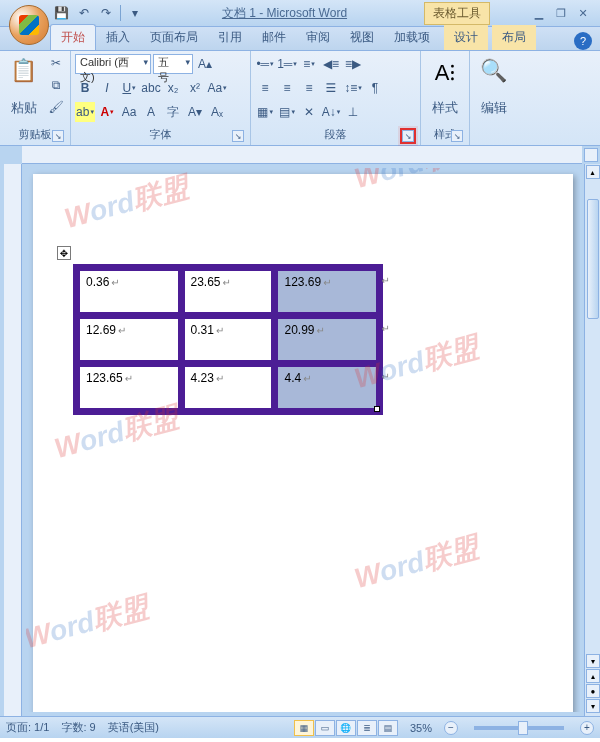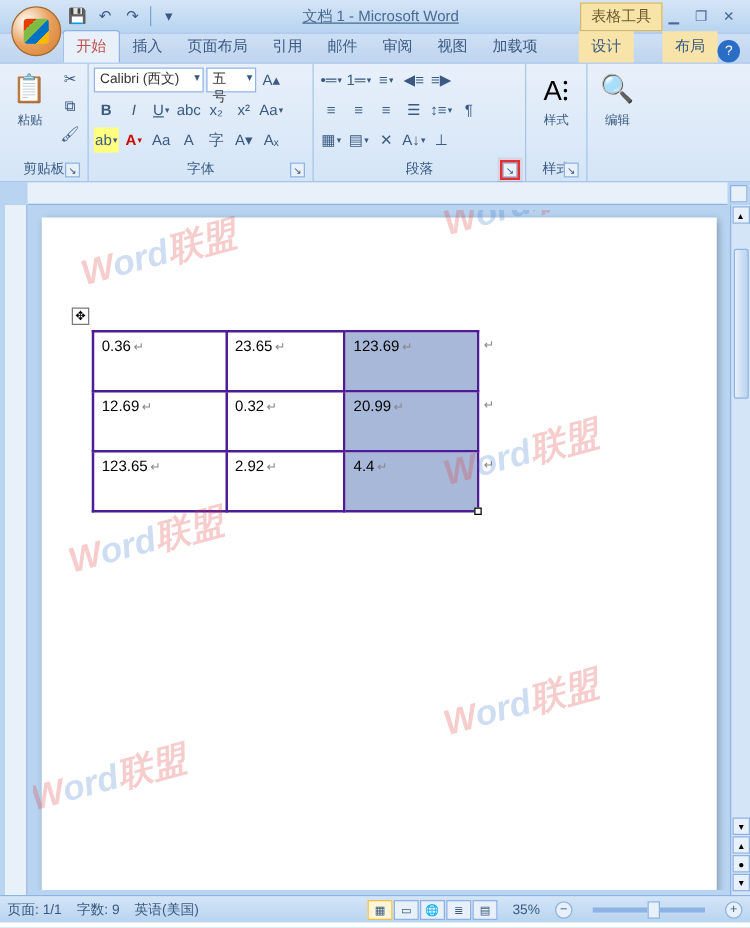--- a/index.html
+++ b/index.html
@@ -6,62 +6,62 @@
     body { width: 600px; height: 742px; font-family: "Microsoft YaHei", Tahoma, sans-serif; font-size: 12px; background: #fff; overflow: hidden; }
     
     
     .title-bar { height: 27px; background: linear-gradient(#d4e5f7, #b8d4f0); display: flex; align-items: center; border-bottom: 1px solid #8db2e3; }
     .office-btn { width: 40px; height: 40px; border-radius: 50%; background: radial-gradient(circle at 30% 30%, #fff, #e8a05c, #d47b30); border: 1px solid #a66a2e; margin: 2px 4px; position: absolute; top: 3px; left: 5px; z-index: 10; display: flex; align-items: center; justify-content: center; }
     .office-btn::after { content: ""; width: 20px; height: 20px; background: linear-gradient(135deg, #eb3c00 25%, #80bb44 25%, #80bb44 50%, #0072c6 50%, #0072c6 75%, #fcb900 75%); border-radius: 3px; }
     .qat { margin-left: 52px; display: flex; gap: 2px; align-items: center; }
     .qat-btn { width: 20px; height: 20px; display: flex; align-items: center; justify-content: center; color: #3b5a82; cursor: pointer; }
     .qat-sep { width: 1px; height: 16px; background: #7ba4d3; margin: 0 2px; }
     .title-text { flex: 1; text-align: center; color: #4a6a92; font-size: 12px; text-decoration: underline; }
-    .context-tab { background: #f8e4a8; border: 1px solid #d4b968; padding: 2px 8px; color: #6a5a2e; }
+    .context-tab { background: #f8e4a8; border: 1px solid #d4b968; padding: 2px 8px; color: #6a5a2e; margin-right: 40px; }
     .window-controls { display: flex; gap: 4px; padding-right: 8px; }
     .window-controls span { width: 18px; height: 16px; display: flex; align-items: center; justify-content: center; color: #4a6a92; cursor: pointer; font-size: 11px; }
     
     
     .ribbon-tabs { height: 24px; background: linear-gradient(#cfe0f5, #bdd5ee); display: flex; align-items: flex-end; padding-left: 50px; border-bottom: 1px solid #8db2e3; }
     .tab { padding: 4px 10px; color: #3b5a82; cursor: pointer; font-size: 12px; }
     .tab.active { background: #e8f0fa; border: 1px solid #8db2e3; border-bottom: none; border-radius: 3px 3px 0 0; color: #c0504d; }
-    .tab.context { background: #f8e4a8; margin-left: 23px; }
+    .tab.context { background: #f8e4a8; margin-left: 4px; }
     .help-btn { margin-left: auto; margin-right: 8px; width: 18px; height: 18px; border-radius: 50%; background: #2a6dc4; color: #fff; display: flex; align-items: center; justify-content: center; font-size: 11px; cursor: pointer; }
     
     
     .ribbon { height: 95px; background: linear-gradient(#e8f0fa, #d4e5f7); border-bottom: 1px solid #8db2e3; display: flex; }
     .group { border-right: 1px solid #a8c5e6; display: flex; flex-direction: column; padding: 2px 4px; }
     .group-body { flex: 1; display: flex; align-items: flex-start; gap: 2px; }
     .group-label { height: 16px; text-align: center; color: #3b5a82; font-size: 11px; position: relative; }
     .dialog-launcher { position: absolute; right: 2px; bottom: 1px; width: 12px; height: 12px; border: 1px solid #8db2e3; background: #e8f0fa; cursor: pointer; font-size: 8px; display: flex; align-items: center; justify-content: center; }
     .dialog-launcher.highlighted { outline: 2px solid #e03030; outline-offset: 0; box-shadow: 0 0 0 4px rgba(224,48,48,0.1); }
     
     .big-btn { width: 40px; display: flex; flex-direction: column; align-items: center; padding: 2px; cursor: pointer; }
     .big-btn .icon { width: 32px; height: 32px; display: flex; align-items: center; justify-content: center; font-size: 22px; }
-    .big-btn .lbl { font-size: 10px; color: #3b5a82; margin-top: 2px; }
+    .big-btn .lbl { font-size: 13px; color: #3b5a82; margin-top: 12px; }
     
     .control-rows { display: flex; flex-direction: column; gap: 2px; }
     .control-row { display: flex; gap: 2px; align-items: center; height: 22px; }
     .combo { height: 20px; border: 1px solid #8db2e3; background: #fff; font-size: 11px; padding: 0 14px 0 4px; position: relative; color: #333; }
     .combo::after { content: "▾"; position: absolute; right: 2px; top: 2px; font-size: 9px; color: #3b5a82; }
     .small-btn { width: 20px; height: 20px; display: flex; align-items: center; justify-content: center; color: #3b5a82; cursor: pointer; border: 1px solid transparent; font-size: 12px; }
     .small-btn.dd::after { content: "▾"; font-size: 7px; margin-left: 1px; }
     
     
     .doc-area { position: relative; height: 570px; background: #b8d4f0; display: flex; }
     .ruler-h { height: 18px; background: #e8f0fa; border-bottom: 1px solid #8db2e3; position: absolute; top: 0; left: 22px; right: 18px; }
     .ruler-v { width: 18px; background: #e8f0fa; border-right: 1px solid #8db2e3; position: absolute; top: 18px; left: 4px; bottom: 0; }
     .ruler-toggle { width: 14px; height: 14px; background: #e8f0fa; border: 1px solid #8db2e3; position: absolute; top: 2px; right: 2px; cursor: pointer; }
     
     .page-container { position: absolute; top: 22px; left: 26px; right: 20px; bottom: 4px; overflow: auto; background: #b8d4f0; }
     .page { width: 540px; min-height: 700px; background: #fff; box-shadow: 2px 2px 6px rgba(0,0,0,0.3); margin: 6px auto; padding: 90px 40px; position: relative; }
     
     .table-anchor { position: absolute; top: 72px; left: 24px; width: 14px; height: 14px; border: 1px solid #7a7a7a; background: #fff; display: flex; align-items: center; justify-content: center; font-size: 10px; cursor: move; }
     .doc-table { border-collapse: collapse; width: 310px; }
-    .doc-table td { border: 2px solid #4c1d95; height: 48px; vertical-align: top; padding: 4px 6px; font-size: 12px; position: relative; }
+    .doc-table td { border: 7px solid #4c1d95; height: 48px; vertical-align: top; padding: 4px 6px; font-size: 12px; position: relative; }
     .doc-table td.sel { background: #a8b8d8; }
     .cell-mark::after { content: "↵"; font-size: 10px; color: #888; margin-left: 2px; }
     .row-mark { position: absolute; right: -14px; top: 4px; font-size: 10px; color: #888; }
     .resize-handle { width: 6px; height: 6px; border: 1px solid #000; background: #fff; position: absolute; right: -4px; bottom: -4px; }
     
     .vscroll { width: 16px; background: #d4e5f7; position: absolute; top: 18px; right: 0; bottom: 0; border-left: 1px solid #8db2e3; }
     .vscroll .thumb { width: 12px; height: 120px; background: linear-gradient(90deg, #e8f0fa, #b8d4f0); border: 1px solid #8db2e3; border-radius: 2px; margin: 20px auto; }
     .scroll-btn { width: 14px; height: 14px; margin: 1px auto; background: #e8f0fa; border: 1px solid #8db2e3; display: flex; align-items: center; justify-content: center; font-size: 8px; cursor: pointer; }
     .browse-btns { position: absolute; bottom: 2px; left: 1px; }
     
@@ -131,21 +131,21 @@
     <div class="group-label">
       <span>剪贴板</span>
       <div class="dialog-launcher">↘</div>
     </div>
   </div>
 
   <div class="group" style="width:180px">
     <div class="group-body">
       <div class="control-rows">
         <div class="control-row">
-          <div class="combo" style="width:88px">Calibri (西文)</div>
+          <div class="combo" style="width:76px">Calibri (西文)</div>
           <div class="combo" style="width:40px">五号</div>
           <div class="small-btn">A▴</div>
         </div>
         <div class="control-row">
           <div class="small-btn">
               <b>B</b>
             </div>
           <div class="small-btn">
               <i>I</i>
             </div>
@@ -243,26 +243,26 @@
       <div class="table-anchor">✥</div>
       <table class="doc-table">
         <tbody>
             <tr>
           <td><span class="cell-mark">0.36</span></td>
           <td><span class="cell-mark">23.65</span></td>
           <td class="sel"><span class="cell-mark">123.69</span><span class="row-mark">↵</span></td>
         </tr>
         <tr>
           <td><span class="cell-mark">12.69</span></td>
-          <td><span class="cell-mark">0.32</span></td>
+          <td><span class="cell-mark">0.31</span></td>
           <td class="sel"><span class="cell-mark">20.99</span><span class="row-mark">↵</span></td>
         </tr>
         <tr>
           <td><span class="cell-mark">123.65</span></td>
-          <td><span class="cell-mark">2.92</span></td>
+          <td><span class="cell-mark">4.23</span></td>
           <td class="sel" style="position:relative"><span class="cell-mark">4.4</span><span class="row-mark">↵</span><div class="resize-handle"></div></td>
         </tr>
       </tbody>
         </table>
 
       <div class="watermark" style="top:10px;left:30px"><span class="red">W</span><span>ord</span><span class="red">联盟</span></div>
       <div class="watermark" style="top:-30px;left:320px"><span class="red">W</span><span>ord</span><span class="red">联盟</span></div>
       <div class="watermark" style="top:170px;left:320px"><span class="red">W</span><span>ord</span><span class="red">联盟</span></div>
       <div class="watermark" style="top:240px;left:20px"><span class="red">W</span><span>ord</span><span class="red">联盟</span></div>
       <div class="watermark" style="top:370px;left:320px"><span class="red">W</span><span>ord</span><span class="red">联盟</span></div>

